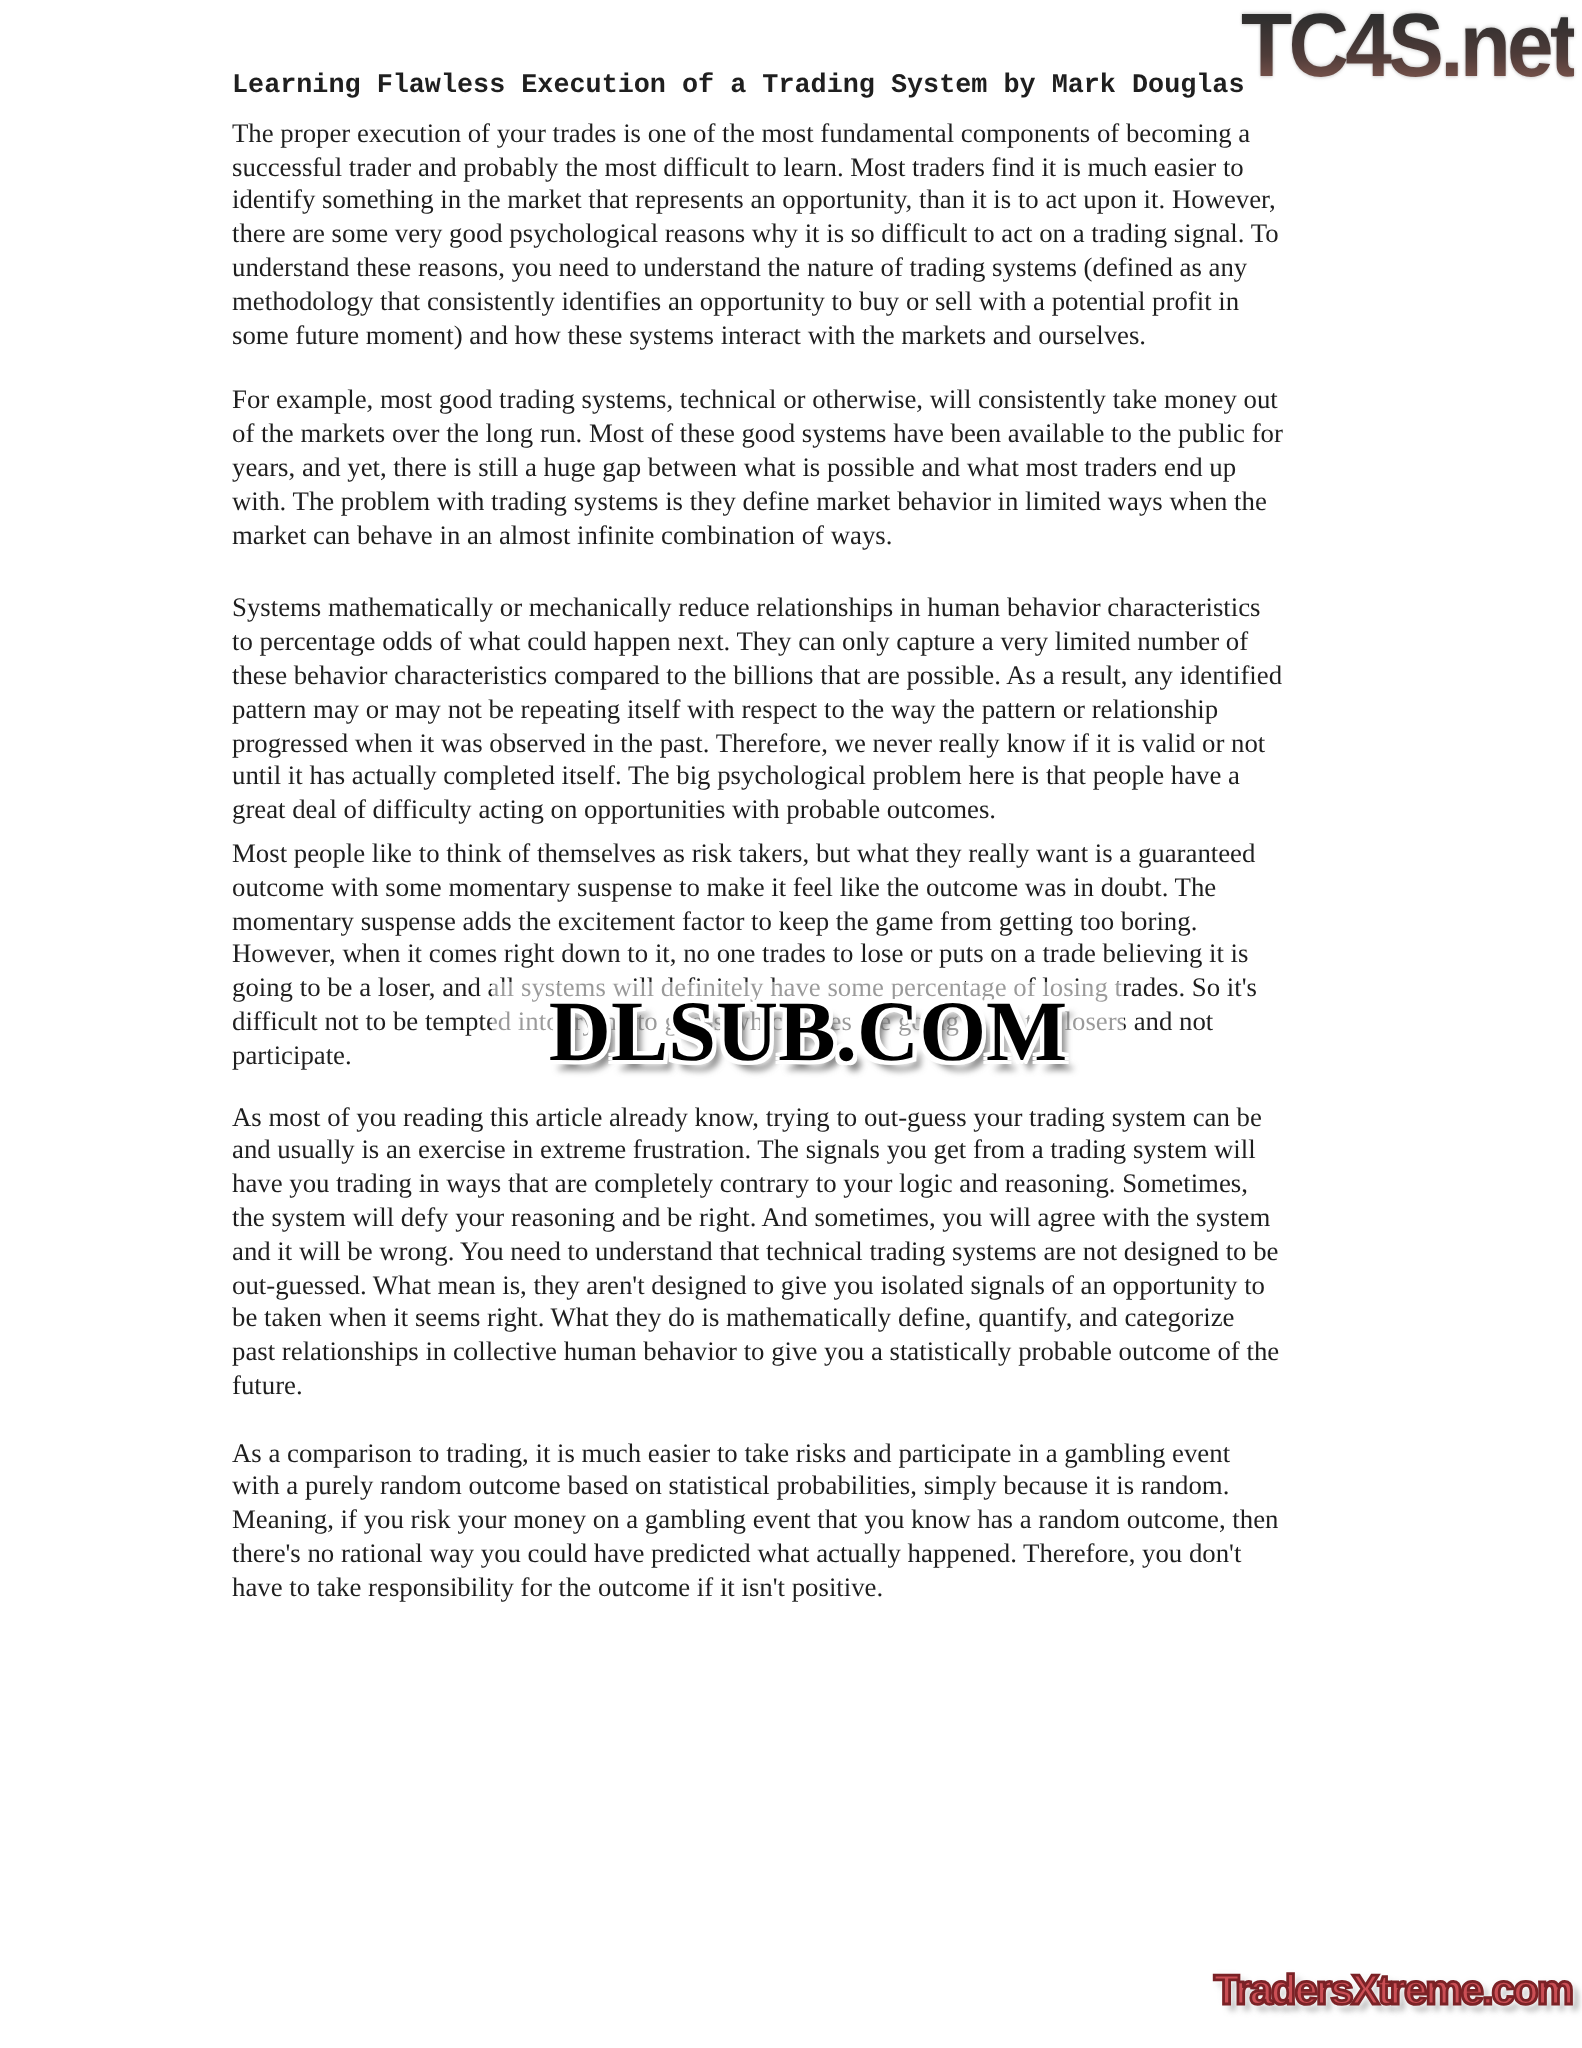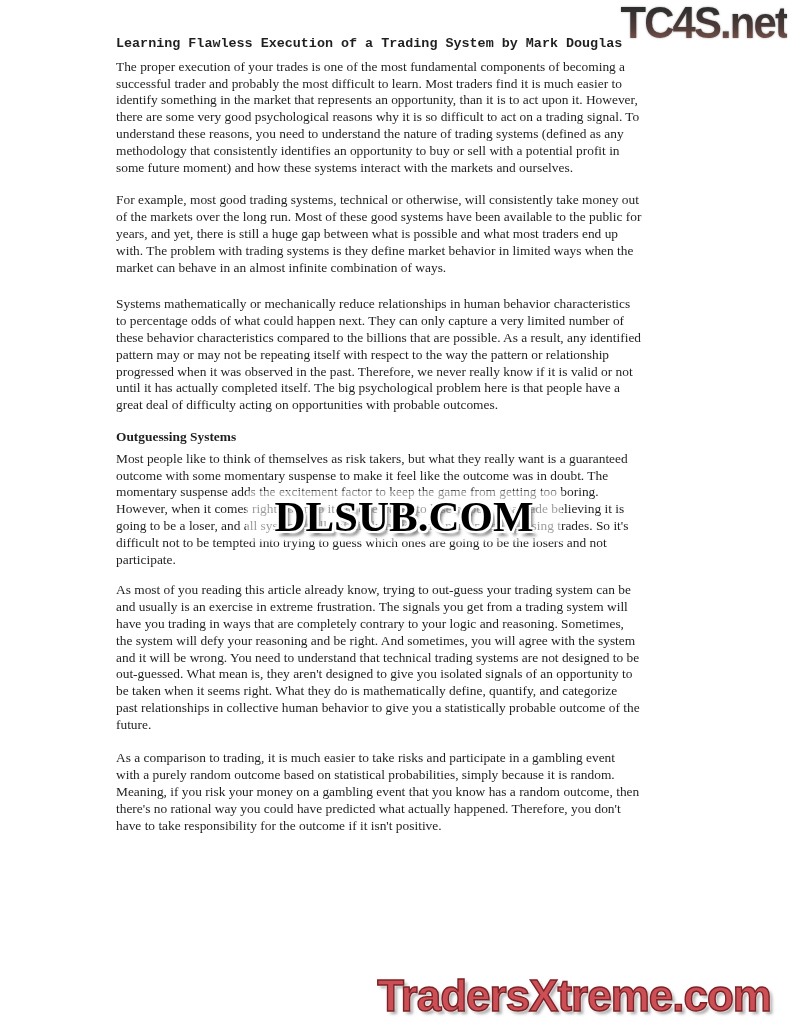--- a/index.html
+++ b/index.html
@@ -89,24 +89,24 @@
       -2px 0 0 #ffffff, 2px 0 0 #ffffff,
       0 -2px 0 #ffffff, 0 2px 0 #ffffff,
       -2px -2px 0 #ffffff, 2px -2px 0 #ffffff,
       -2px 2px 0 #ffffff, 2px 2px 0 #ffffff,
       4px 5px 3px rgba(100,100,100,0.75);
   }
 
   
   .tx-logo {
     position: absolute;
-    right: 20px; bottom: 10px;
+    right: 5px; bottom: 10px;
     font-family: "Liberation Sans", sans-serif;
     font-weight: bold;
-    font-size: 44px;
+    font-size: 21px;
     line-height: 36px;
     letter-spacing: -1px;
     color: #cb4f55;
     -webkit-text-stroke: 1.4px #7a2226;
     text-shadow:
       0 0 2px #ffffff, 0 0 3px #ffffff, 0 0 4px #f2f2f2,
       3px 3px 3px rgba(140,140,140,0.8);
   }
 </style>
 </head>
@@ -135,21 +135,20 @@
 market can behave in an almost infinite combination of ways.</p>
 
     <p class="para mt-p3">Systems mathematically or mechanically reduce relationships in human behavior characteristics
 to percentage odds of what could happen next. They can only capture a very limited number of
 these behavior characteristics compared to the billions that are possible. As a result, any identified
 pattern may or may not be repeating itself with respect to the way the pattern or relationship
 progressed when it was observed in the past. Therefore, we never really know if it is valid or not
 until it has actually completed itself. The big psychological problem here is that people have a
 great deal of difficulty acting on opportunities with probable outcomes.</p>
 
-    <h2 class="heading mt-h1">Outguessing Systems</h2>
 
     <p class="para mt-p4">Most people like to think of themselves as risk takers, but what they really want is a guaranteed
 outcome with some momentary suspense to make it feel like the outcome was in doubt. The
 momentary suspense adds the excitement factor to keep the game from getting too boring.
 However, when it comes right down to it, no one trades to lose or puts on a trade believing it is
 going to be a loser, and all systems will definitely have some percentage of losing trades. So it's
 difficult not to be tempted into trying to guess which ones are going to be the losers and not
 participate.</p>
 
     <p class="para mt-p5">As most of you reading this article already know, trying to out-guess your trading system can be

